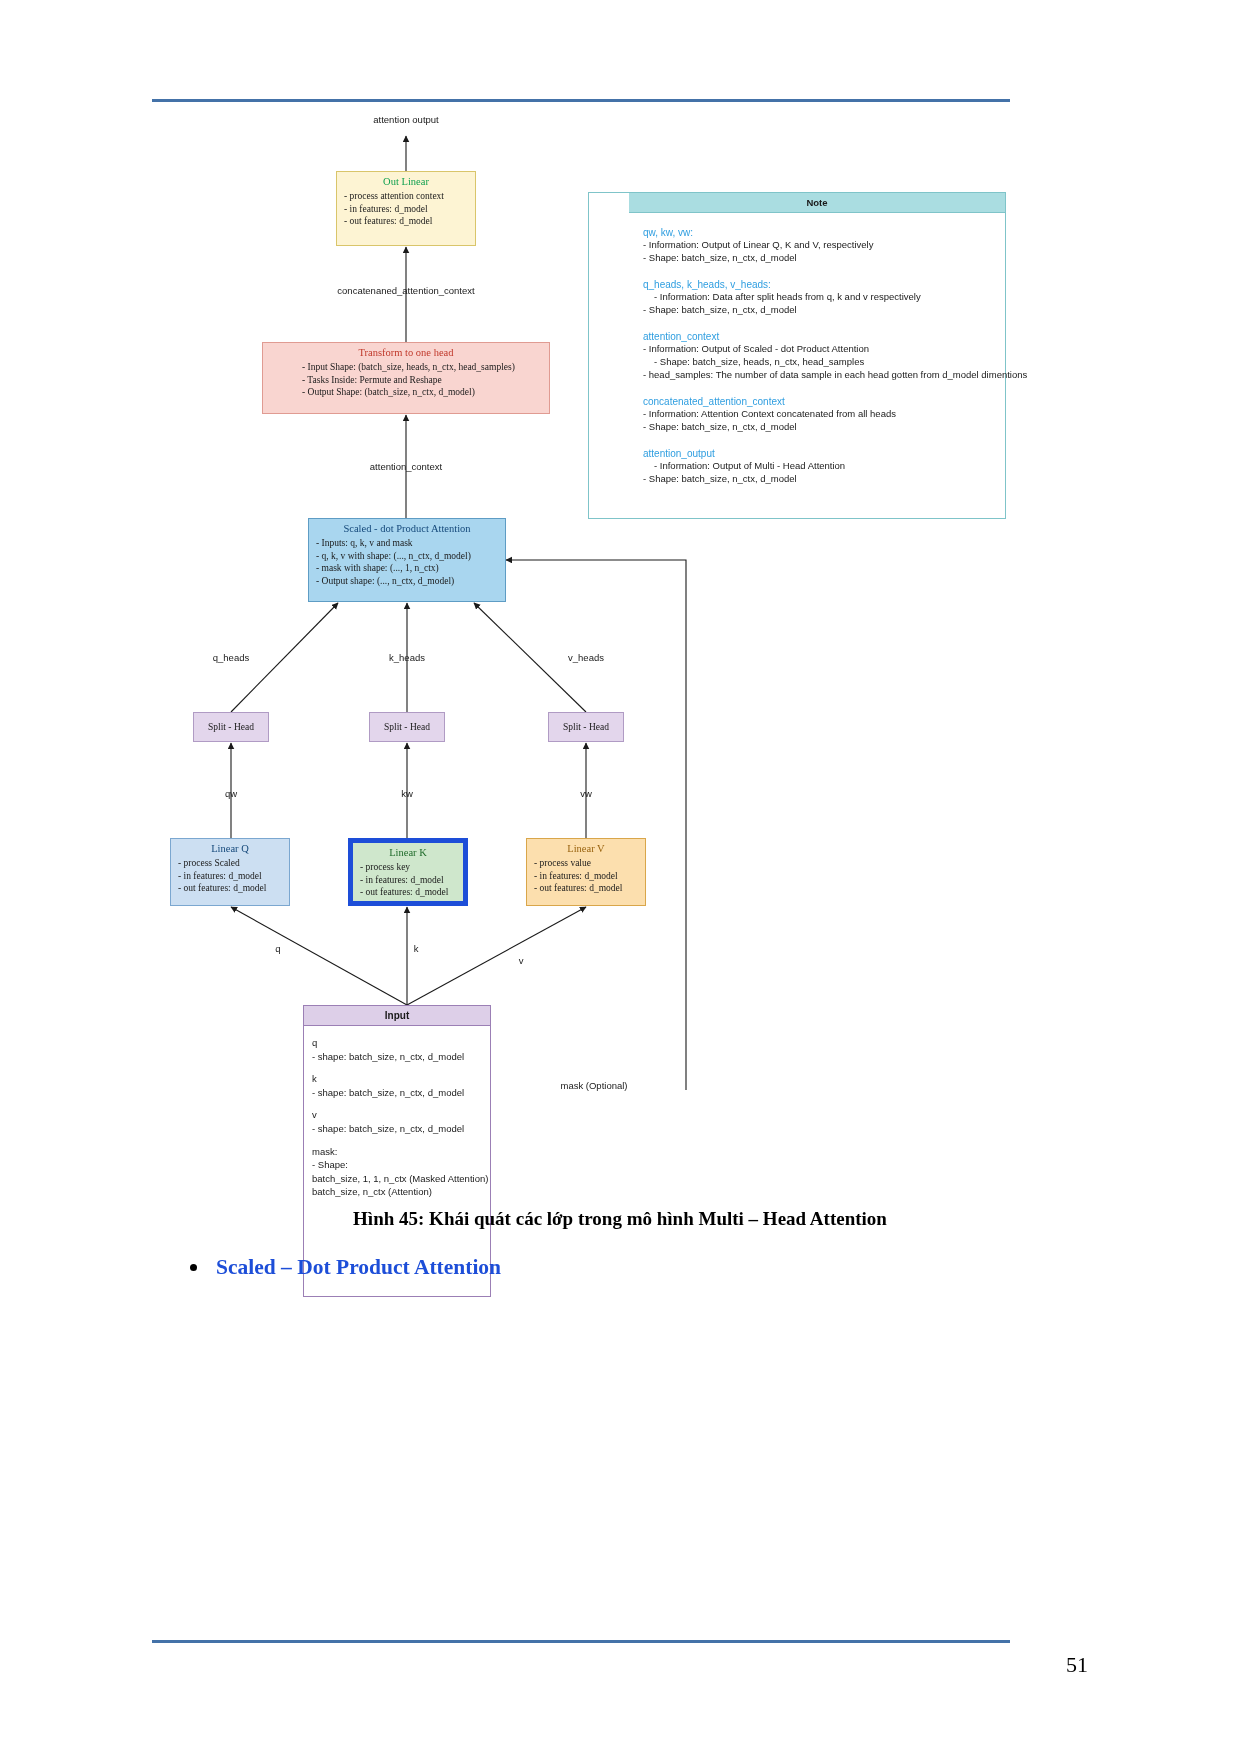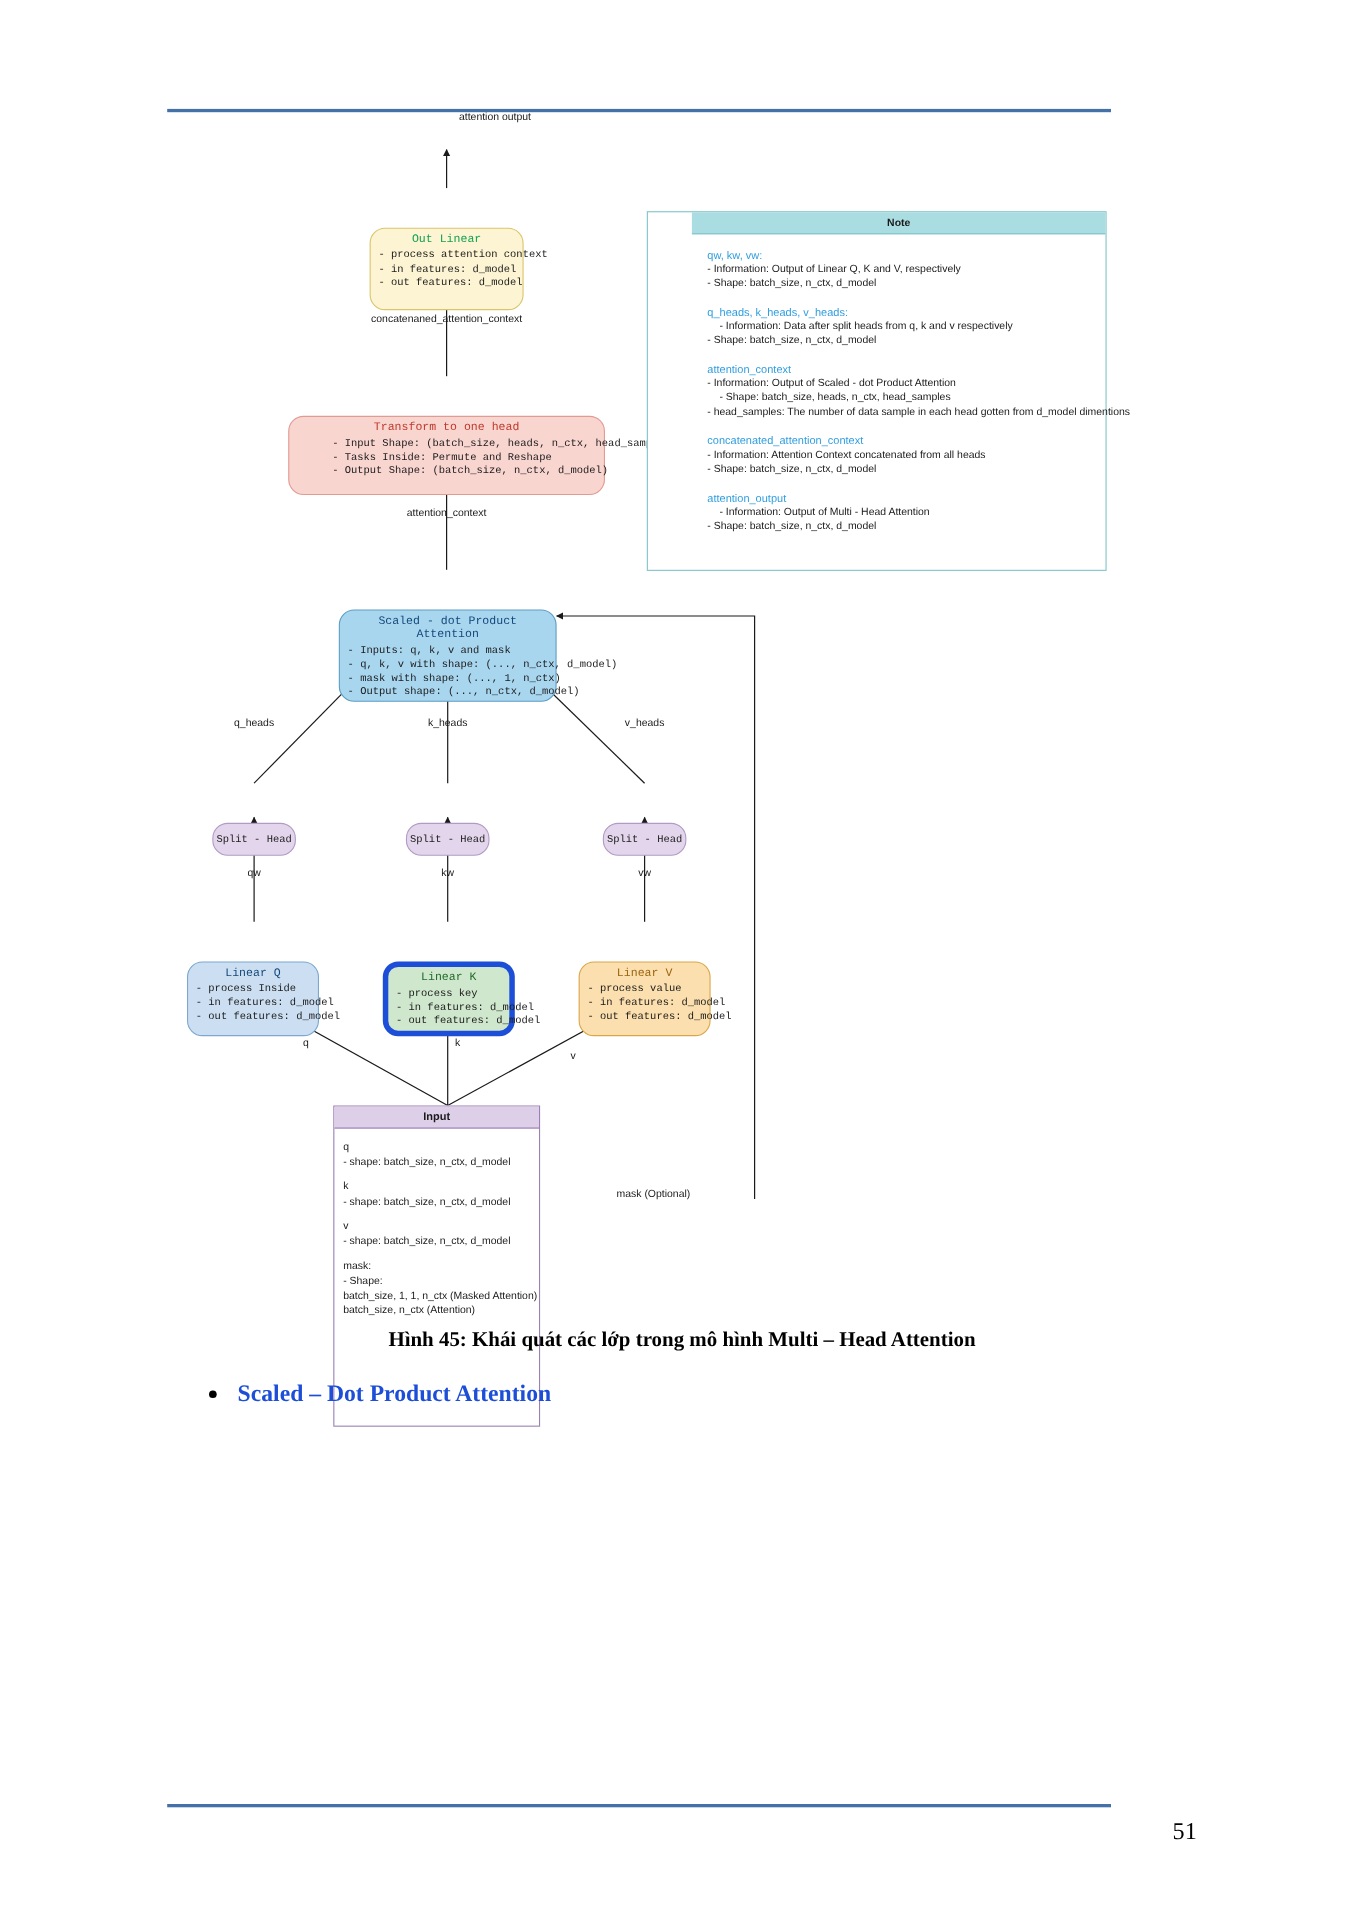--- a/index.html
+++ b/index.html
@@ -31,27 +31,26 @@
     position:absolute; right:152px; top:1652px;
     font-family:"Liberation Serif", serif; font-size:22px; color:#000;
   }
 
   
   .fig { position:absolute; left:0; top:100px; width:1240px; height:1110px; }
 
   .node {
     position:absolute;
     box-sizing:border-box;
-    border-radius:14px;
-    font-family:Liberation Mono, monospace;
+    border-radius:0;
+    font-family:Liberation Serif, serif;
     font-size:9.5px;
     line-height:12.4px;
     color:#1a1a1a;
     padding:4px 7px 5px 7px;
-    margin-top:36px;
   }
   .node .ttl {
     text-align:center; font-size:10.5px; margin-bottom:2px; display:block;
   }
   .node .ln { display:block; white-space:nowrap; }
 
   
   .n-outlinear {
     left:336px; top:71px; width:140px; height:75px;
     background:#fdf4d3; border:1px solid #d9c56a;
@@ -200,21 +199,21 @@
       <line x1="407" y1="738" x2="407" y2="643" stroke="#1a1a1a" stroke-width="1.1" marker-end="url(#ar)"></line>
       <line x1="586" y1="738" x2="586" y2="643" stroke="#1a1a1a" stroke-width="1.1" marker-end="url(#ar)"></line>
 
       <line x1="407" y1="905" x2="231" y2="807" stroke="#1a1a1a" stroke-width="1.1" marker-end="url(#ar)"></line>
       <line x1="407" y1="905" x2="407" y2="807" stroke="#1a1a1a" stroke-width="1.1" marker-end="url(#ar)"></line>
       <line x1="407" y1="905" x2="586" y2="807" stroke="#1a1a1a" stroke-width="1.1" marker-end="url(#ar)"></line>
 
       <polyline points="686,990 686,460 506,460" fill="none" stroke="#1a1a1a" stroke-width="1.1" marker-end="url(#ar)"></polyline>
     </svg>
 
-    <div class="elbl" style="left:406px; top:1px;margin-left:44px;">attention output</div>
+    <div class="elbl" style="left:406px; top:14px;">attention output</div>
     <div class="elbl" style="left:406px; top:185px;">concatenaned_attention_context</div>
     <div class="elbl" style="left:406px; top:361px;">attention_context</div>
     <div class="elbl" style="left:231px; top:552px;">q_heads</div>
     <div class="elbl" style="left:407px; top:552px;">k_heads</div>
     <div class="elbl" style="left:586px; top:552px;">v_heads</div>
     <div class="elbl" style="left:231px; top:688px;">qw</div>
     <div class="elbl" style="left:407px; top:688px;">kw</div>
     <div class="elbl" style="left:586px; top:688px;">vw</div>
     <div class="elbl" style="left:278px; top:843px;">q</div>
     <div class="elbl" style="left:416px; top:843px;">k</div>
@@ -242,21 +241,21 @@
       <span class="ln">- mask with shape: (..., 1, n_ctx)</span>
       <span class="ln">- Output shape: (..., n_ctx, d_model)</span>
     </div>
 
     <div class="node n-split n-split-q">Split - Head</div>
     <div class="node n-split n-split-k">Split - Head</div>
     <div class="node n-split n-split-v">Split - Head</div>
 
     <div class="node n-linear n-linear-q">
       <span class="ttl">Linear Q</span>
-      <span class="ln">- process Inside</span>
+      <span class="ln">- process Scaled</span>
       <span class="ln">- in features: d_model</span>
       <span class="ln">- out features: d_model</span>
     </div>
 
     <div class="node n-linear n-linear-k">
       <span class="ttl">Linear K</span>
       <span class="ln">- process key</span>
       <span class="ln">- in features: d_model</span>
       <span class="ln">- out features: d_model</span>
     </div>

